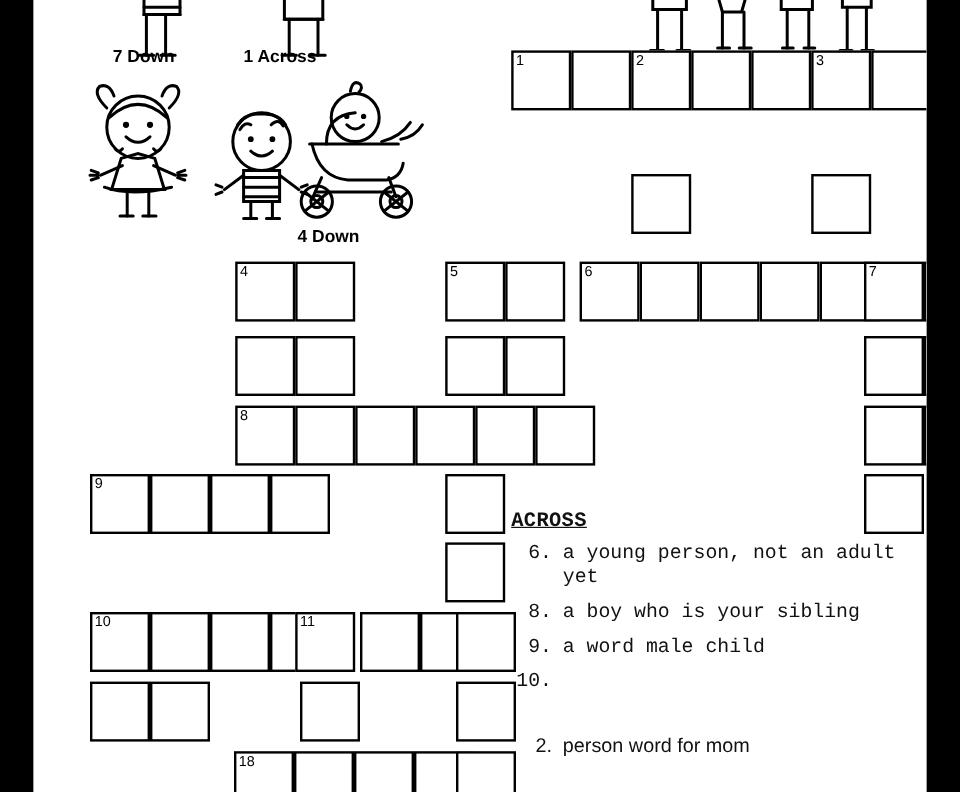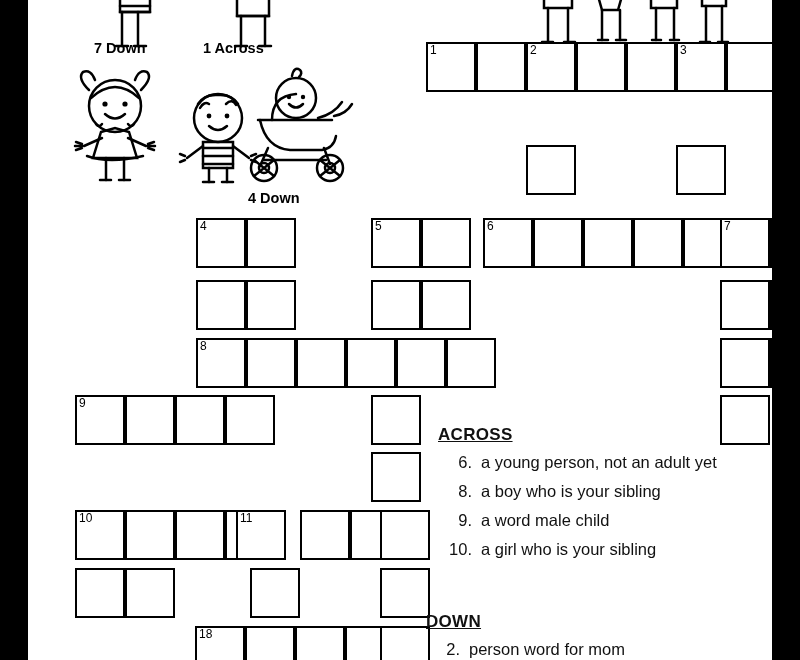--- a/index.html
+++ b/index.html
@@ -298,63 +298,61 @@
         <div class="cell" style="left: 197px; top: 395px; width: 50px; height: 50px;"></div>
         <div class="cell" style="left: 343px; top: 395px; width: 50px; height: 50px;"></div>
         <div class="cell" style="left: 692px; top: 395px; width: 50px; height: 50px;"></div>
         <div class="cell" style="left: 343px; top: 452px; width: 50px; height: 50px;"></div>
         <div class="cell" style="left: 47px; top: 510px; width: 50px; height: 50px;">
           <span class="num">10</span>
         </div>
         <div class="cell" style="left: 97px; top: 510px; width: 50px; height: 50px;"></div>
         <div class="cell" style="left: 147px; top: 510px; width: 50px; height: 50px;"></div>
         <div class="cell" style="left: 197px; top: 510px; width: 50px; height: 50px;"></div>
-        <div class="cell" style="left: 208px; top: 510px; width: 50px; height: 50px;">
+        <div class="cell" style="left: 218px; top: 510px; width: 50px; height: 50px;">
           <span class="num">11</span>
         </div>
         <div class="cell" style="left: 272px; top: 510px; width: 50px; height: 50px;"></div>
         <div class="cell" style="left: 322px; top: 510px; width: 50px; height: 50px;"></div>
         <div class="cell" style="left: 352px; top: 510px; width: 50px; height: 50px;"></div>
         <div class="cell" style="left: 47px; top: 568px; width: 50px; height: 50px;"></div>
         <div class="cell" style="left: 97px; top: 568px; width: 50px; height: 50px;"></div>
         <div class="cell" style="left: 222px; top: 568px; width: 50px; height: 50px;"></div>
         <div class="cell" style="left: 352px; top: 568px; width: 50px; height: 50px;"></div>
         <div class="cell" style="left: 167px; top: 626px; width: 50px; height: 50px;">
           <span class="num">18</span>
         </div>
         <div class="cell" style="left: 217px; top: 626px; width: 50px; height: 50px;"></div>
         <div class="cell" style="left: 267px; top: 626px; width: 50px; height: 50px;"></div>
         <div class="cell" style="left: 317px; top: 626px; width: 50px; height: 50px;"></div>
         <div class="cell" style="left: 352px; top: 626px; width: 50px; height: 50px;"></div>
       </div>
 
-    <div class="clues" style="left:410px;top:425px;width:330px;">
+    <div class="clues" style="left:398px;top:425px;width:330px;font-family:Liberation Mono, monospace;">
       <div class="clue-head">ACROSS</div>
       <div id="across-items">
           <div class="clue-row">
             <span class="n">6.</span>
             <span class="t">a young person, not an adult yet</span>
           </div>
           <div class="clue-row">
             <span class="n">8.</span>
             <span class="t">a boy who is your sibling</span>
           </div>
           <div class="clue-row">
             <span class="n">9.</span>
             <span class="t">a word male child</span>
           </div>
           <div class="clue-row">
             <span class="n">10.</span>
-            <span class="t">a girl who is your sibling</span>
           </div>
         </div>
     </div>
 
     <div class="clues" style="left:398px;top:612px;width:330px;">
-      <div class="clue-head">DOWN</div>
       <div id="down-items">
           <div class="clue-row">
             <span class="n">2.</span>
             <span class="t">person word for mom</span>
           </div>
         </div>
     </div>
 
   </div>
 </div>

